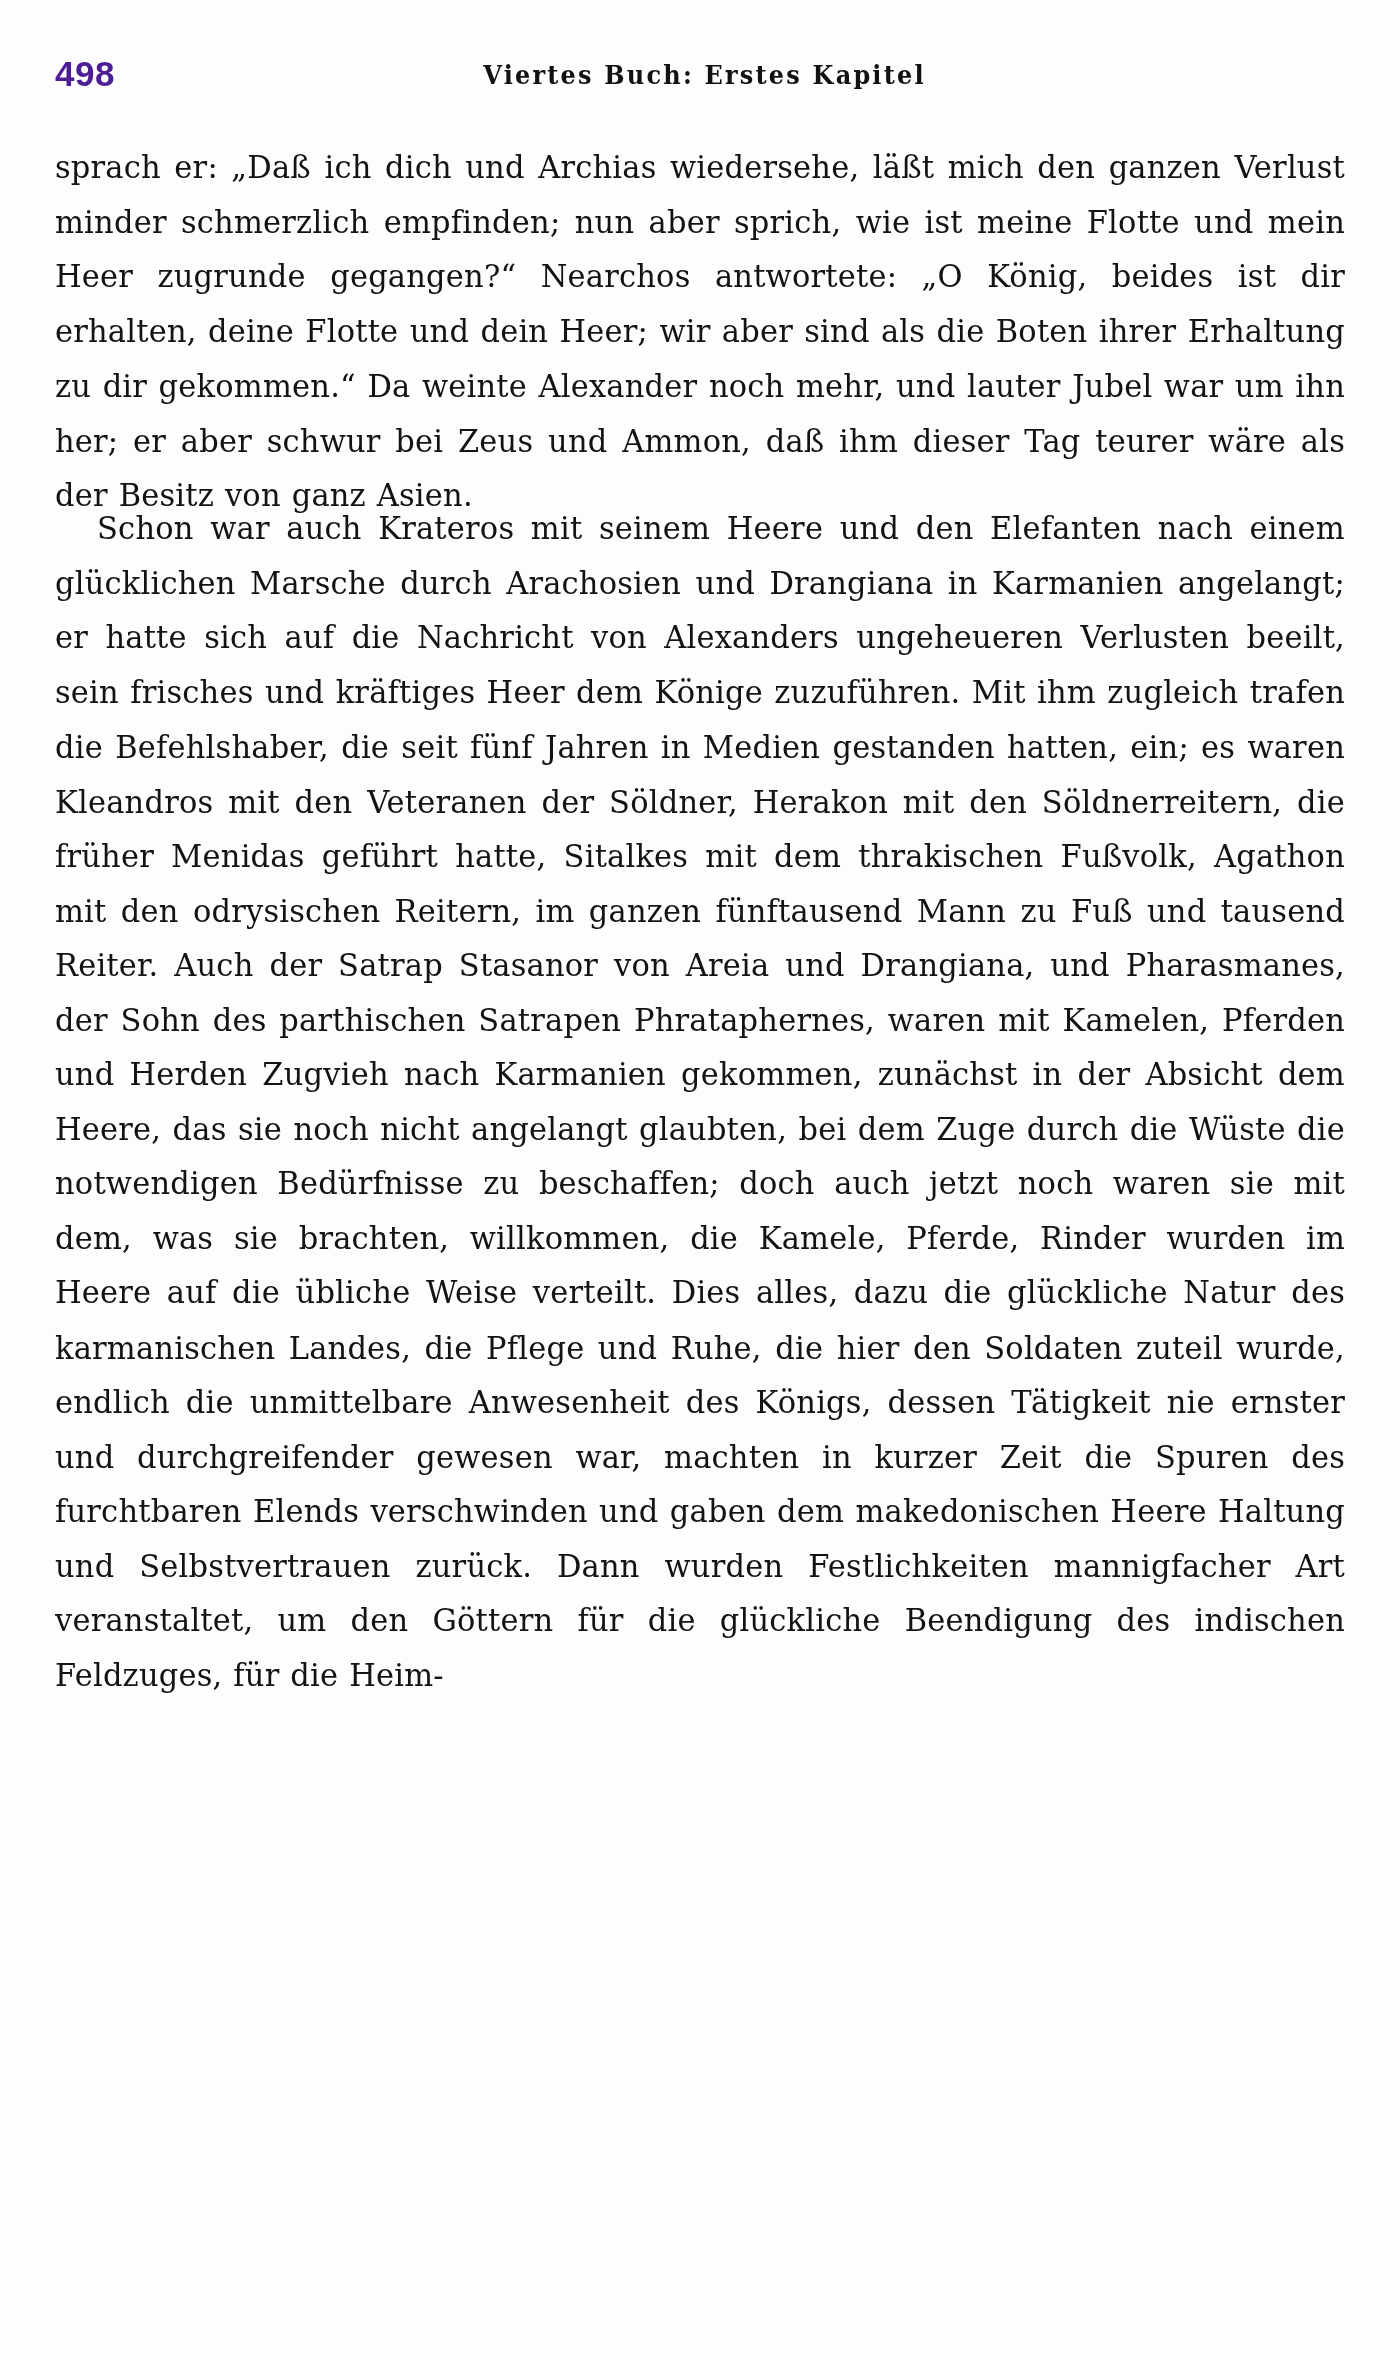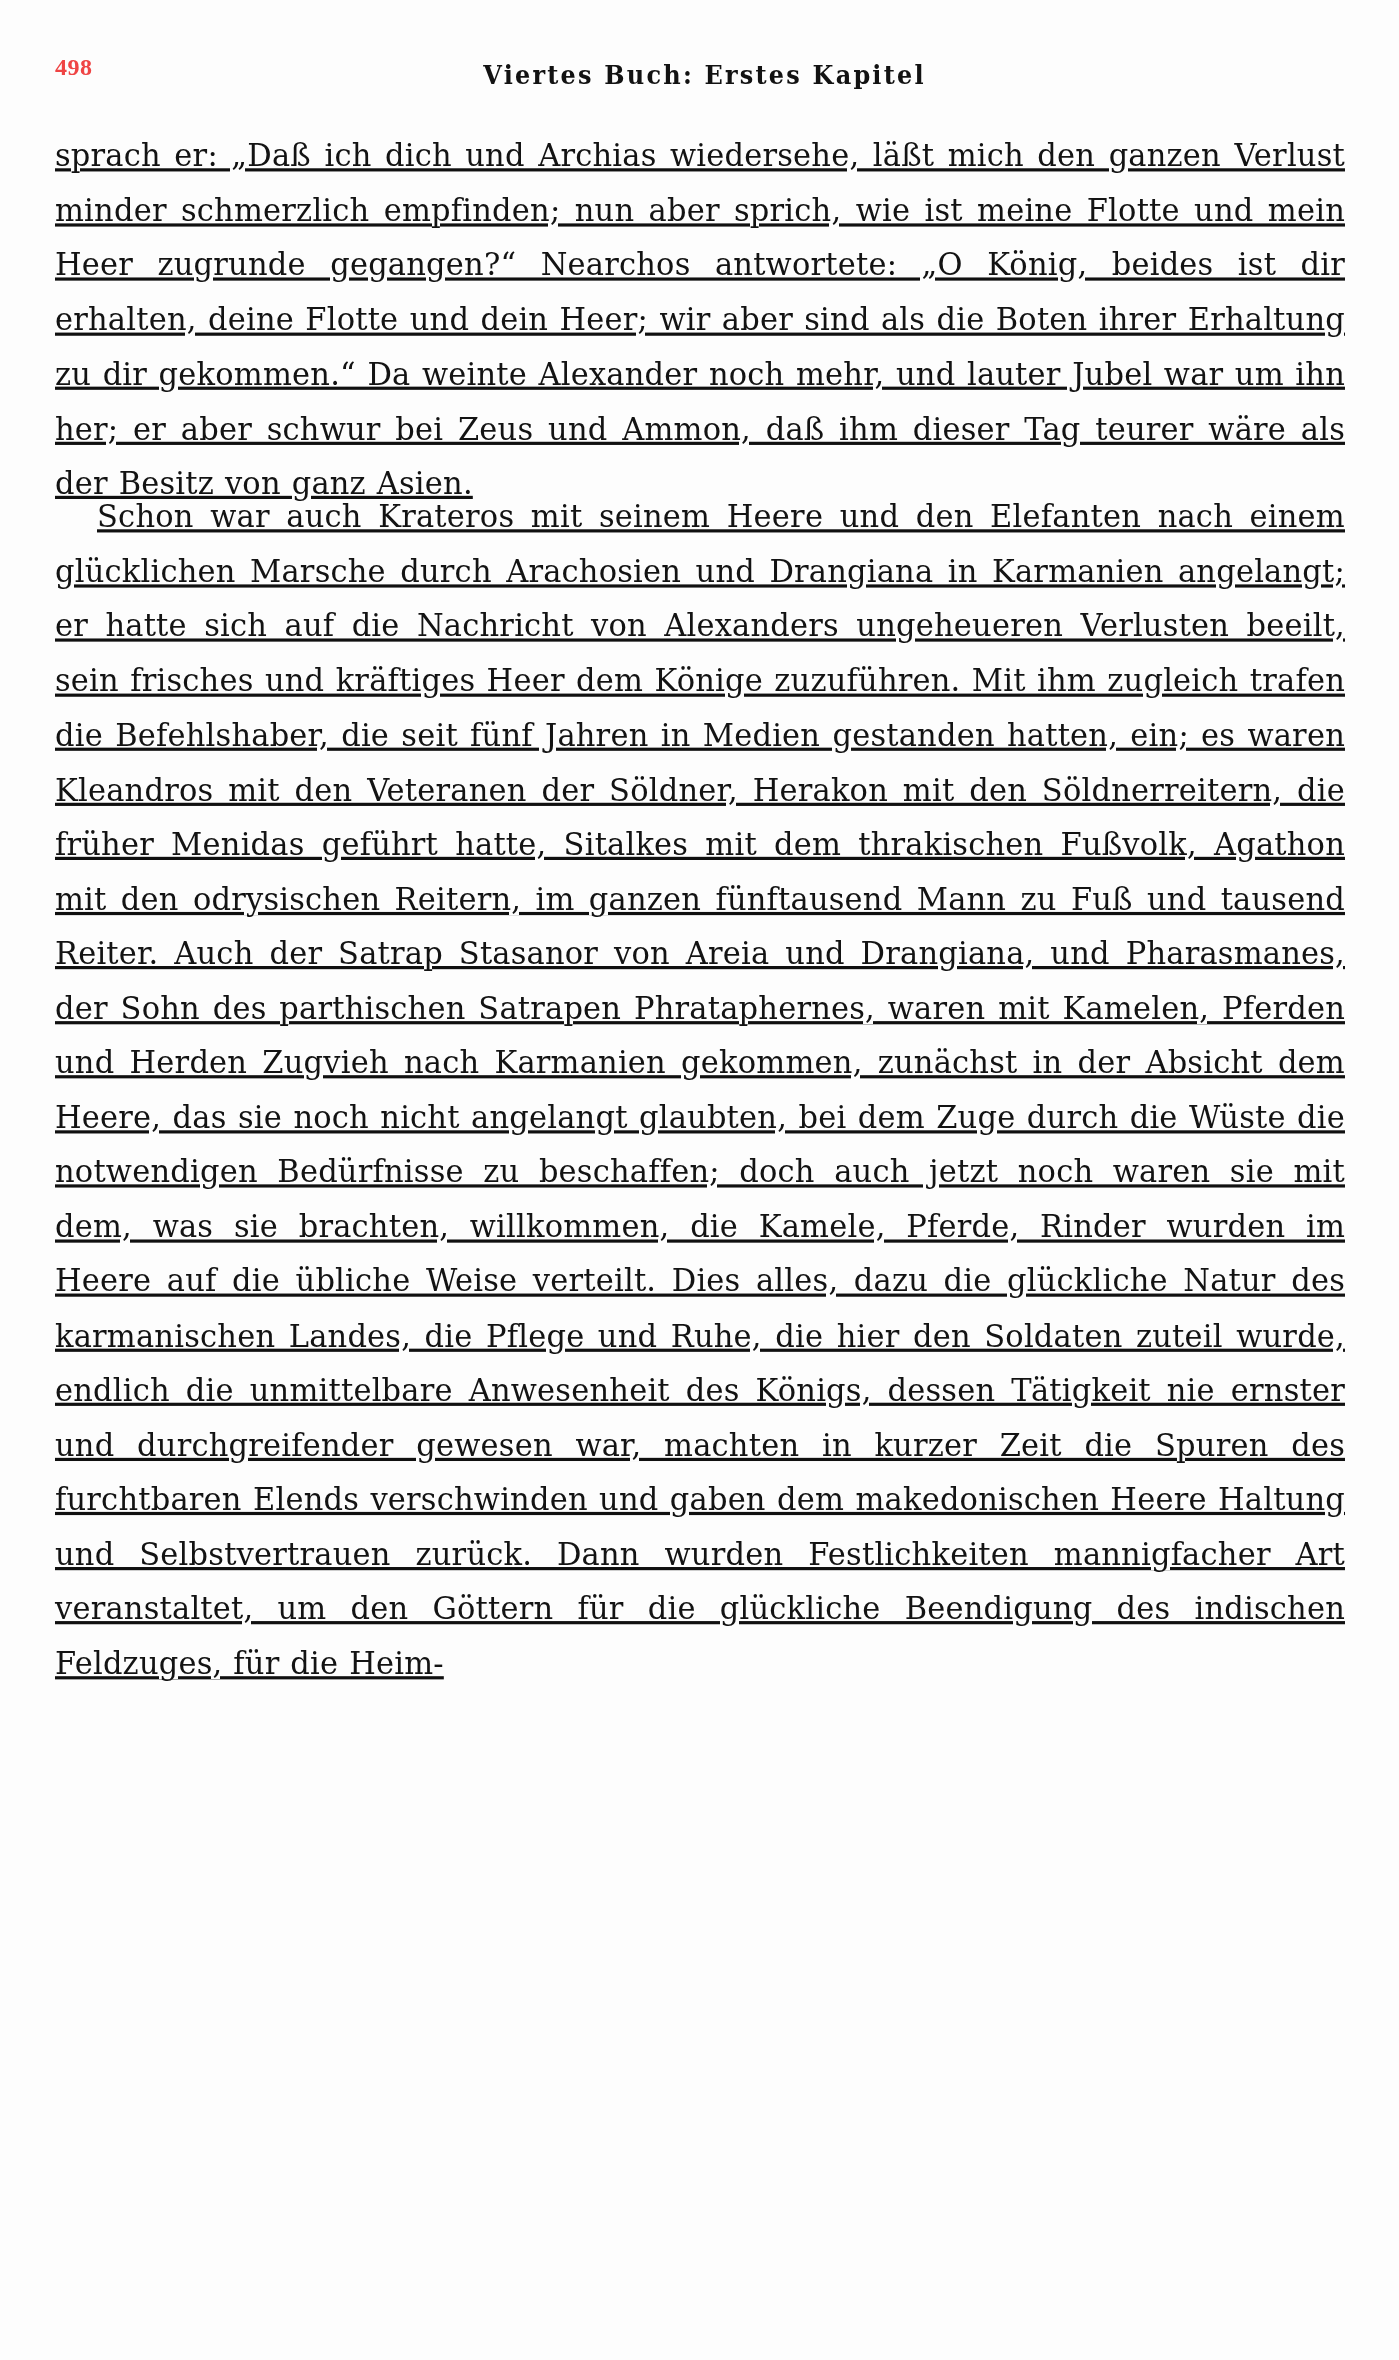--- a/index.html
+++ b/index.html
@@ -26,25 +26,25 @@
     position: absolute;
     top: 48px;
     left: 0;
     right: 0;
     height: 50px;
   }
   .folio {
     position: absolute;
     left: 55px;
     top: 6px;
-    font-family: Liberation Serif, serif;
-    font-size: 24px;
+    font-family: Liberation Sans, sans-serif;
+    font-size: 35px;
     font-weight: 700;
     letter-spacing: 0.5px;
-    color: #ef4444;
+    color: #4c1d95;
   }
   .running-head {
     position: absolute;
     left: 0;
     right: 0;
     top: 12px;
     text-align: center;
     font-family: "DejaVu Serif", serif;
     font-size: 24px;
     font-weight: 700;
@@ -52,24 +52,23 @@
     color: #121212;
     font-style: normal;
     transform: scaleY(1.08);
   }
   .running-head .rh-inner {
     display: inline-block;
     padding-left: 10px;
   }
   .textblock {
     position: absolute;
-    top: 128px;
+    top: 140px;
     left: 55px;
     width: 1290px;
-    text-decoration: underline;
   }
   p.para {
     margin: 0;
     font-family: "DejaVu Serif", serif;
     font-size: 30.5px;
     line-height: 51.5px;
     text-align: justify;
     text-justify: inter-word;
     color: #131313;
     letter-spacing: 0.2px;

